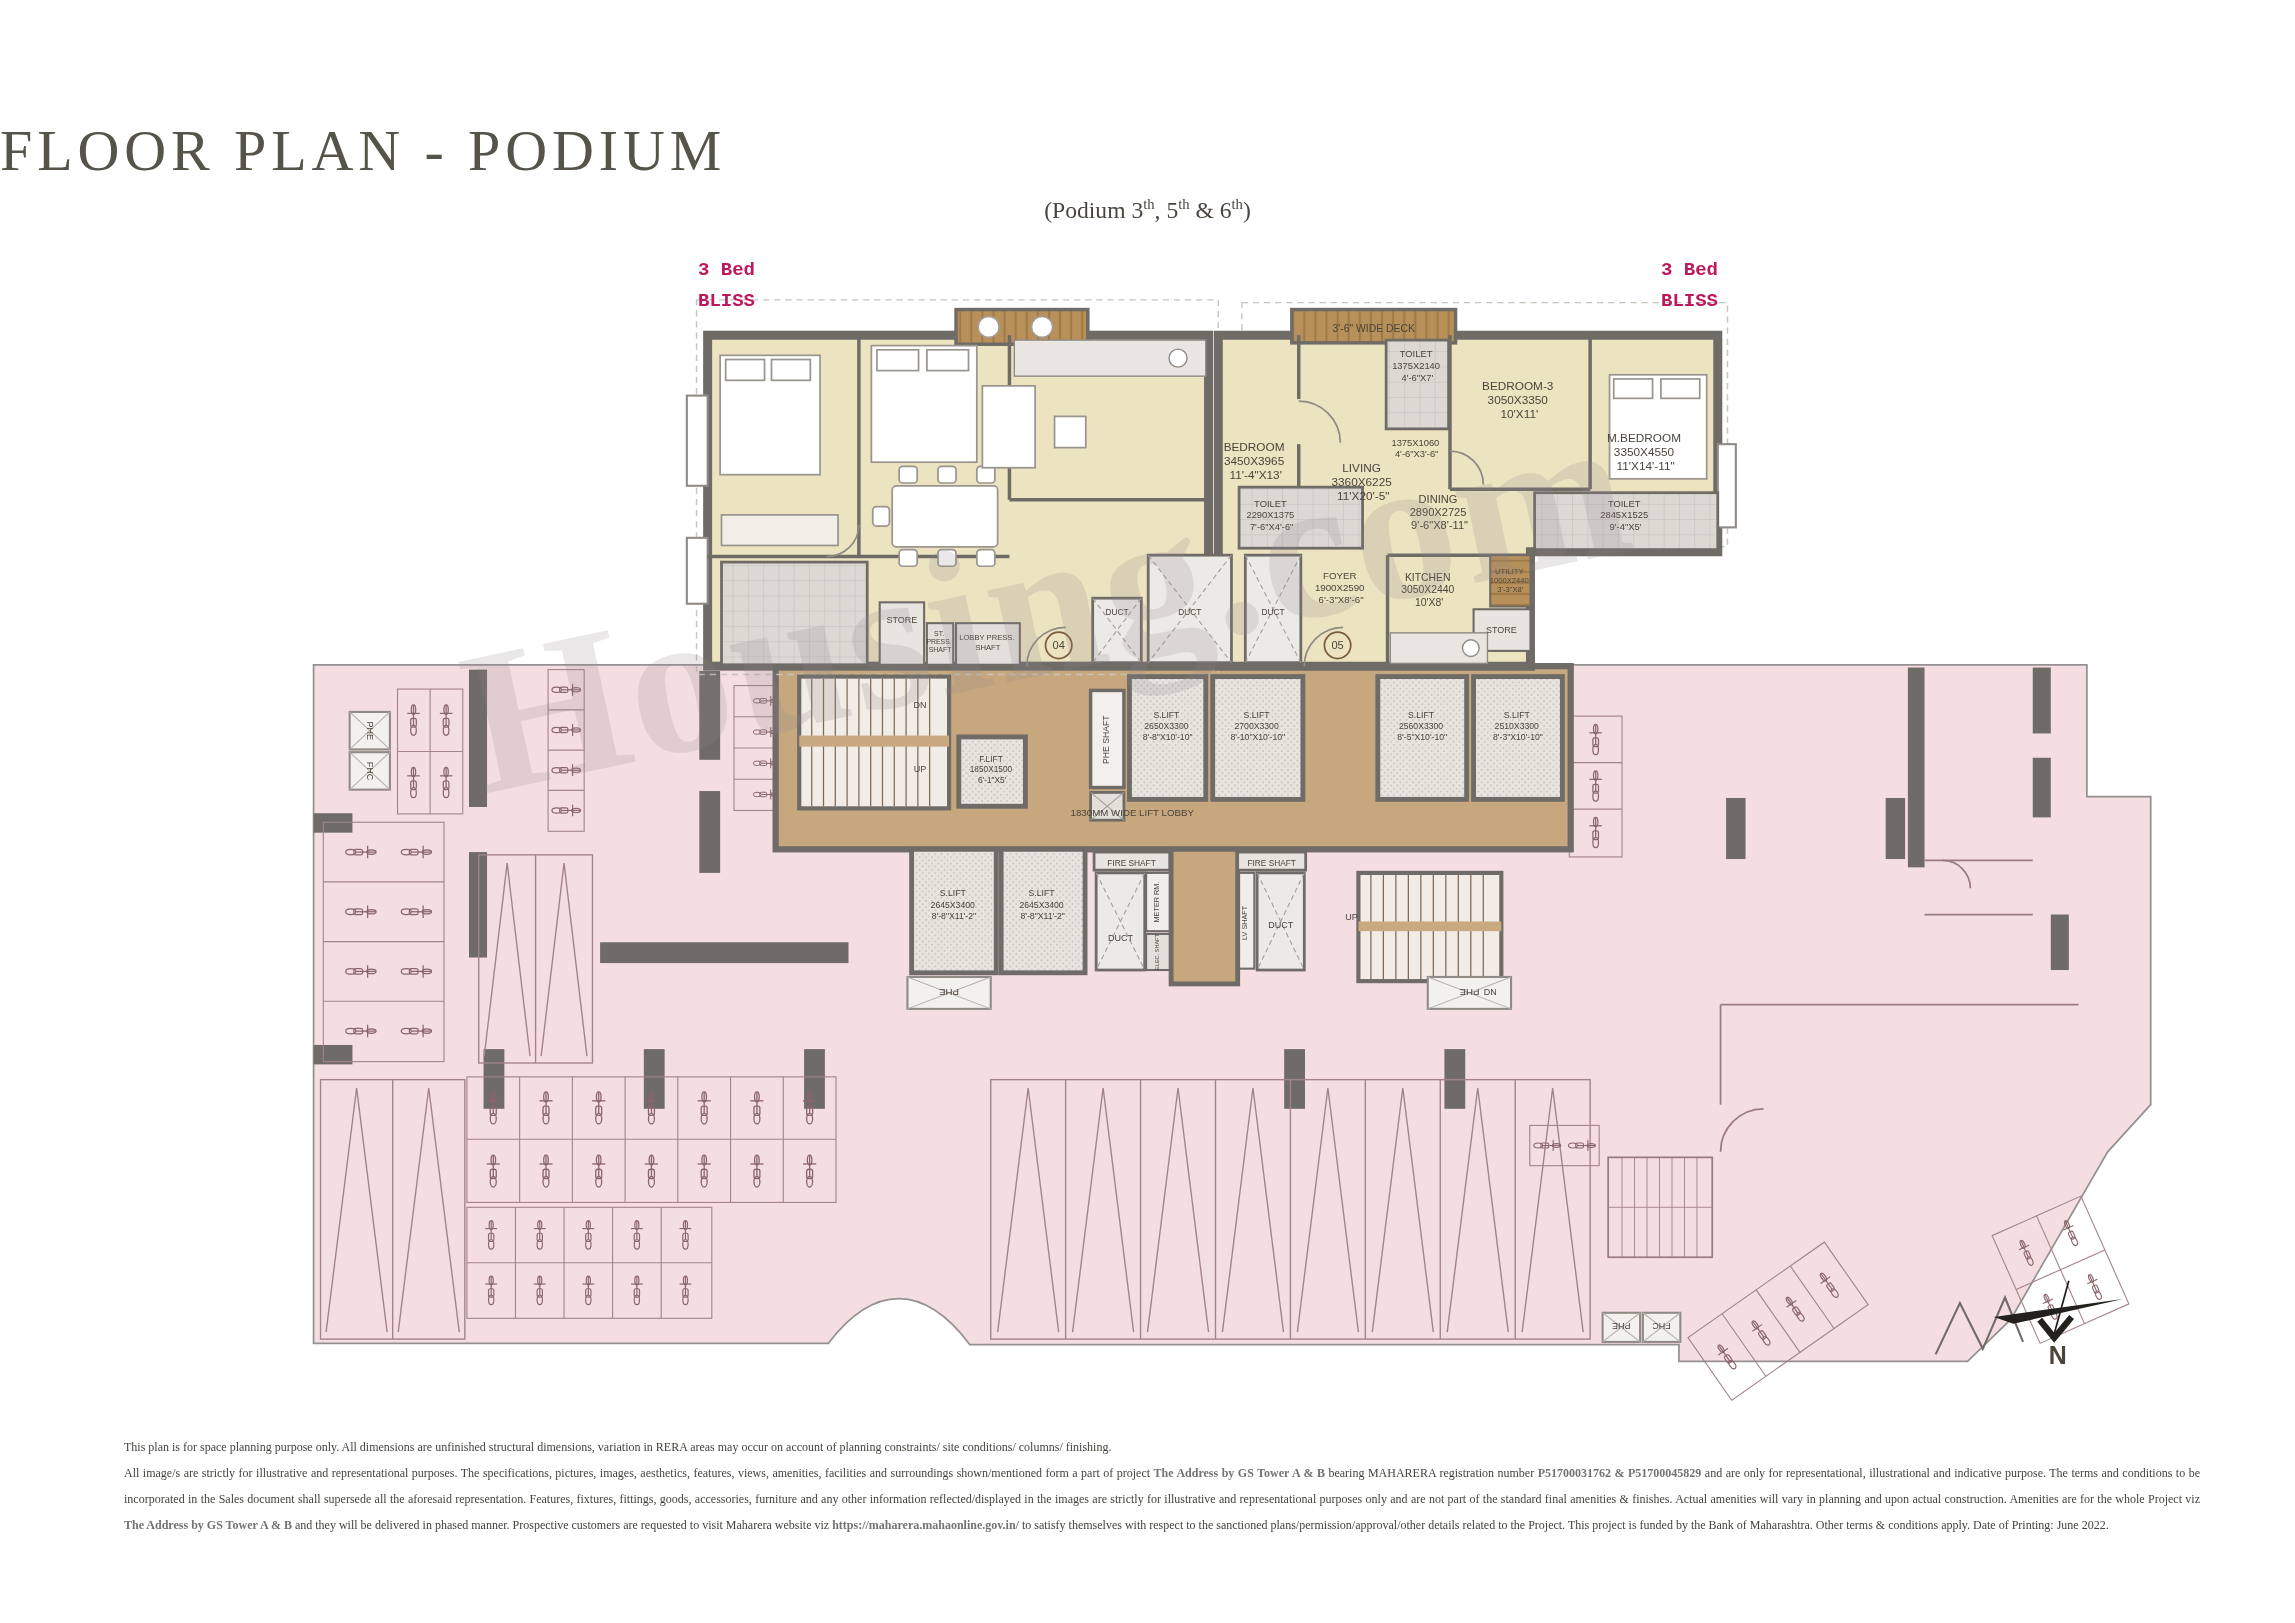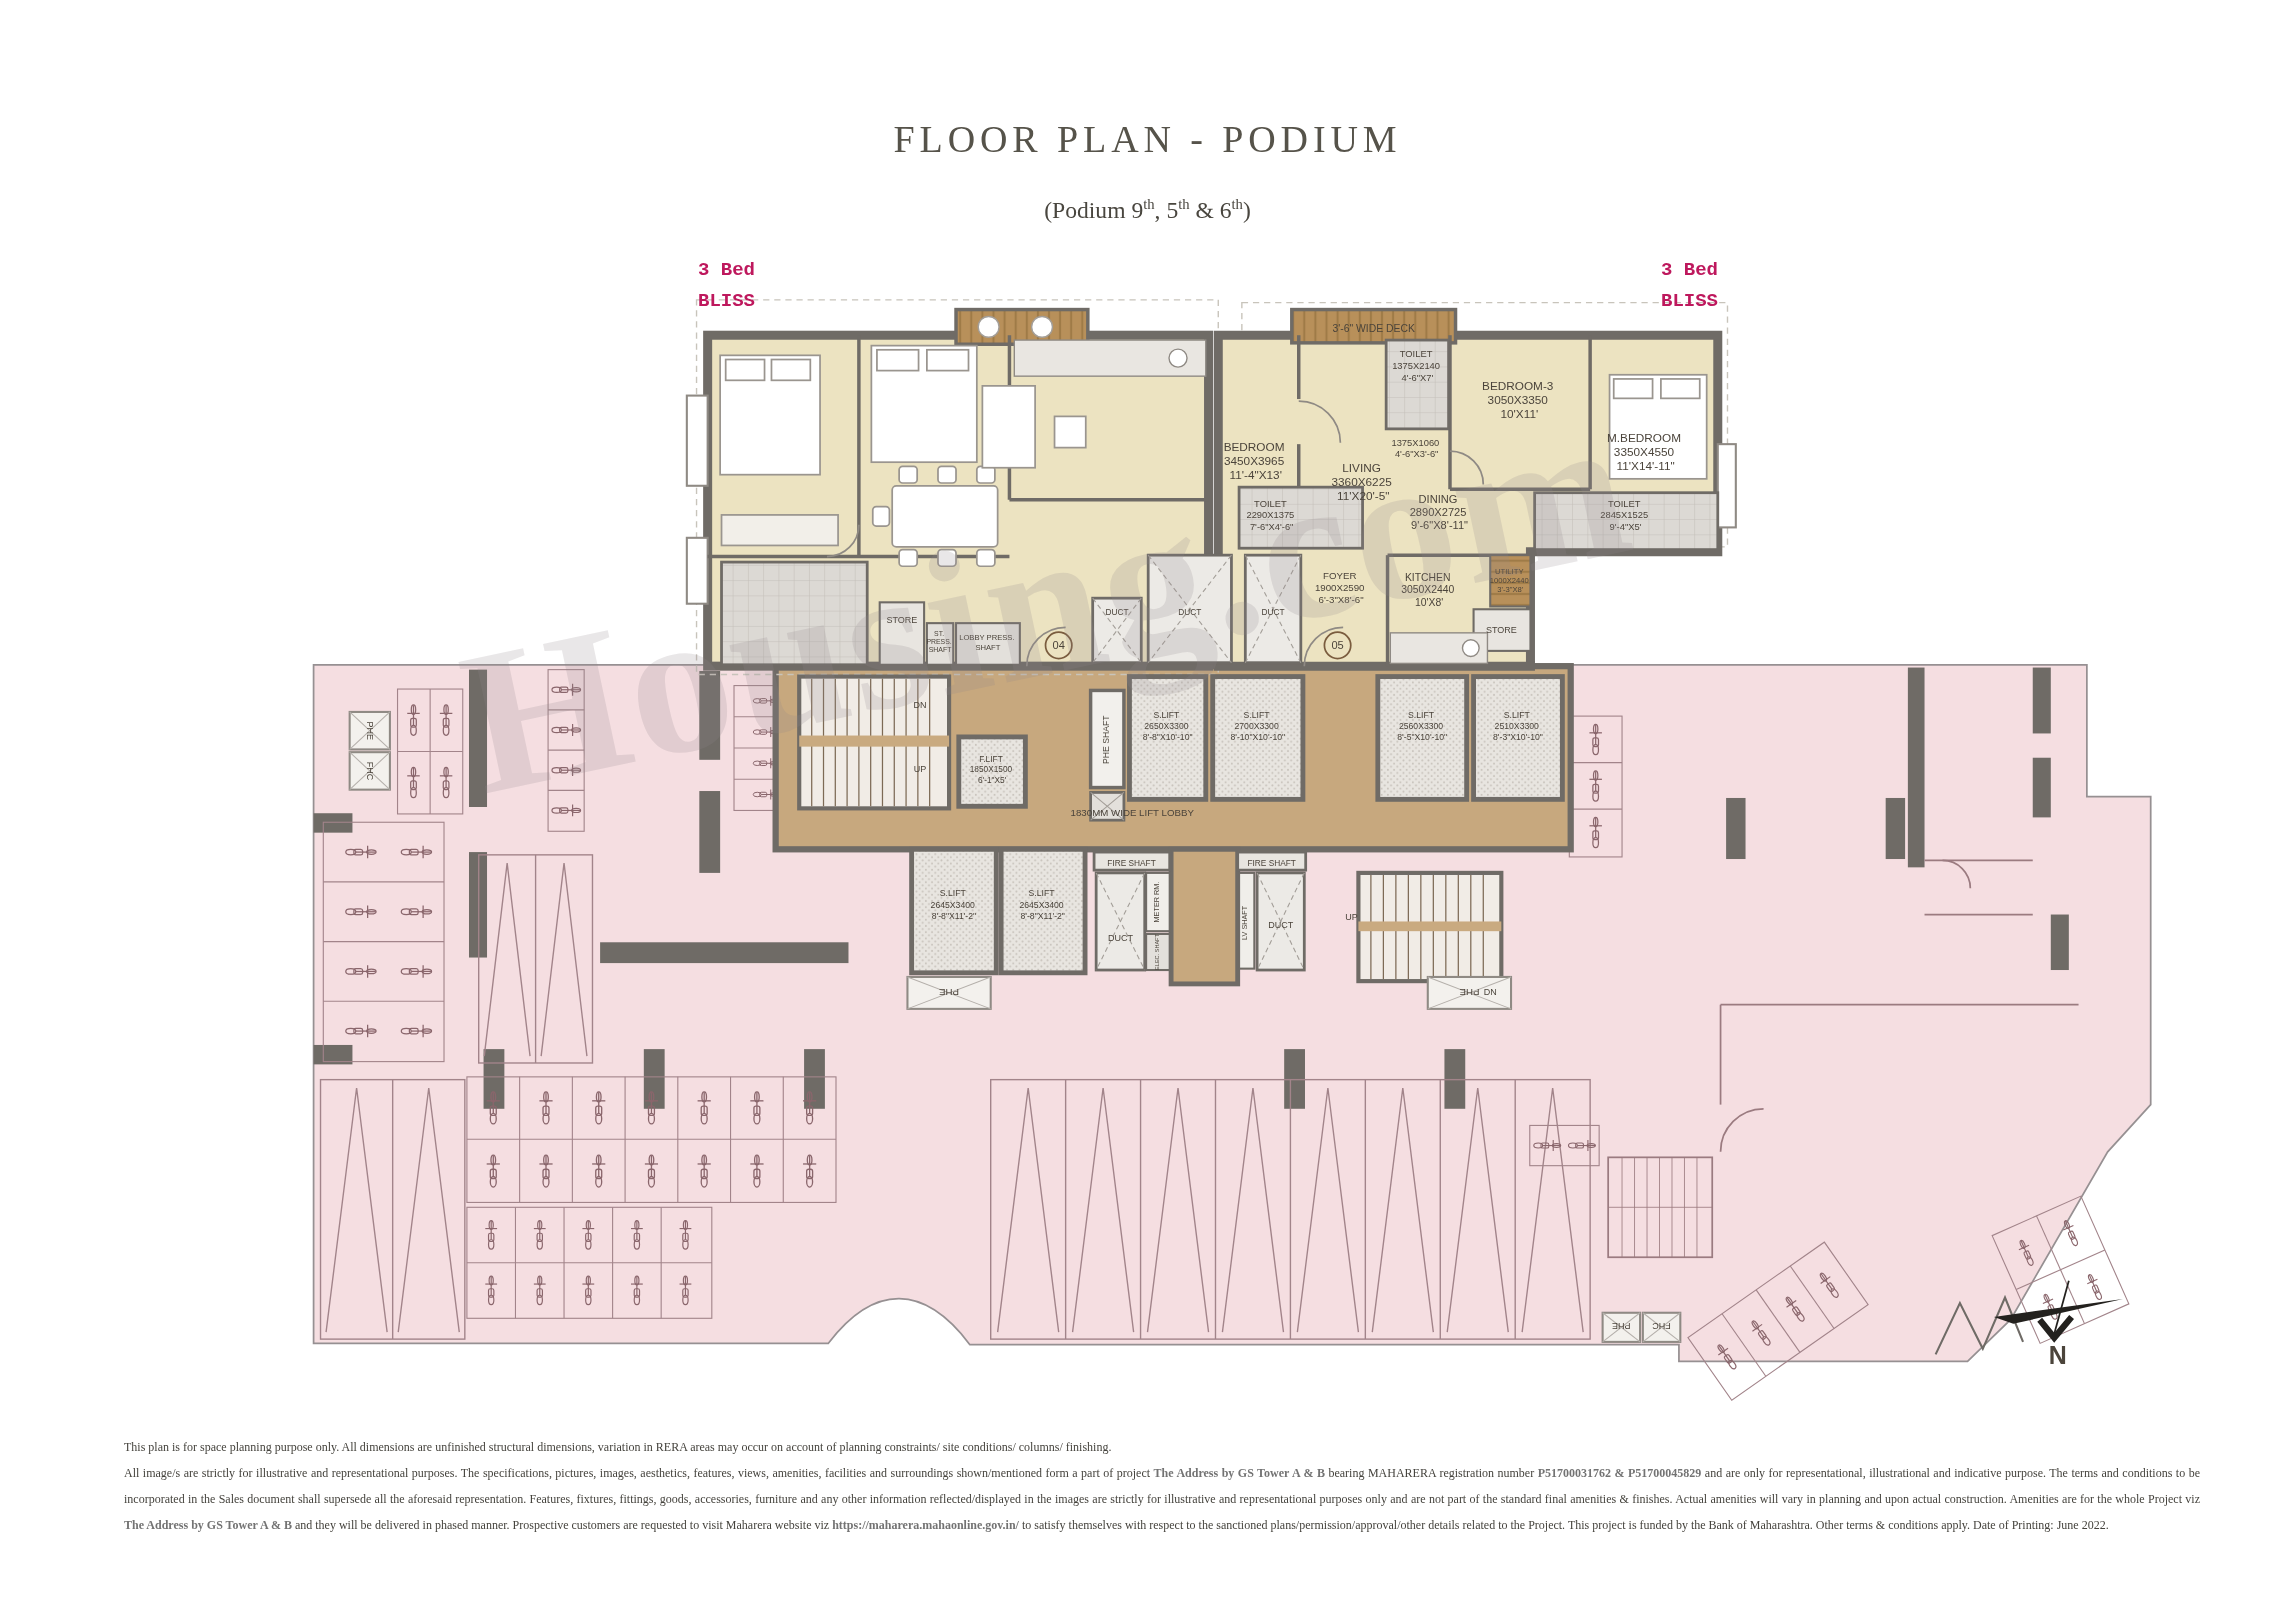--- a/index.html
+++ b/index.html
@@ -1,18 +1,18 @@
 <!DOCTYPE html>
 <html style="font-size:11px"><head>
 <meta charset="utf-8">
 <style>
   html,body{margin:0;padding:0;background:#ffffff;}
   body{width:2295px;height:1623px;position:relative;font-family:"Liberation Serif",serif;overflow:hidden;}
-  .hdr{position:absolute;left:0;top:117px;width:2295px;text-align:center;color:#56534a;
-       font-size:38px;letter-spacing:4.9px;font-family:"Liberation Serif",serif;}
+  .hdr{position:absolute;left:0;top:117px;width:2295px;color:#56534a;
+       font-size:58px;letter-spacing:4.9px;font-family:"Liberation Serif",serif;}
   .sub{position:absolute;left:0;top:196px;width:2295px;text-align:center;color:#49463f;font-size:23.6px;}
   .sub sup{font-size:0.62em;margin-top:31px;}
   .unitlbl{position:absolute;color:#be185d;font-size:19px;line-height:31px;font-weight:600;
            font-family:Liberation Mono, monospace;}
   .ul-left{left:698px;top:255px;}
   .ul-right{left:1661px;top:255px;}
   .wm{position:absolute;left:444px;top:611px;width:1665px;transform:rotate(-12deg);transform-origin:left top;
       font:600 205px "Liberation Serif",serif;color:rgba(145,134,139,0.20);letter-spacing:3.5px;pointer-events:none;}
   .disc{position:absolute;left:124px;width:2076px;font-family:"Liberation Serif",serif;color:#45433d;
         font-size:12px;line-height:26px;}
@@ -571,21 +571,21 @@
 
   <text transform="rotate(180 1368 1431)" x="1368" y="1437" font-size="14">PHE</text>
   <text transform="rotate(180 2118 1431)" x="2118" y="1437" font-size="14">PHE</text>
   <text transform="rotate(90 533 1053)" x="533" y="1057" font-size="13">PHE</text>
   <text transform="rotate(90 533 1111)" x="533" y="1115" font-size="13">FHC</text>
   <text transform="rotate(180 2337 1913)" x="2337" y="1919" font-size="13">PHE</text>
   <text transform="rotate(180 2395 1913)" x="2395" y="1919" font-size="13">FHC</text>
 </svg>
 
 <div class="hdr">FLOOR PLAN - PODIUM</div>
-<div class="sub"><span>(Podium 9</span><sup>th</sup><span>, 5</span><sup>th</sup><span> &amp; 6</span><sup>th</sup><span>)</span></div>
+<div class="sub"><span>(Podium 3</span><sup>th</sup><span>, 5</span><sup>th</sup><span> &amp; 6</span><sup>th</sup><span>)</span></div>
 
 <div class="unitlbl ul-left">
   <div>3 Bed</div>
     <div>BLISS</div>
 </div>
 <div class="unitlbl ul-right">
   <div>3 Bed</div>
     <div>BLISS</div>
 </div>
 

